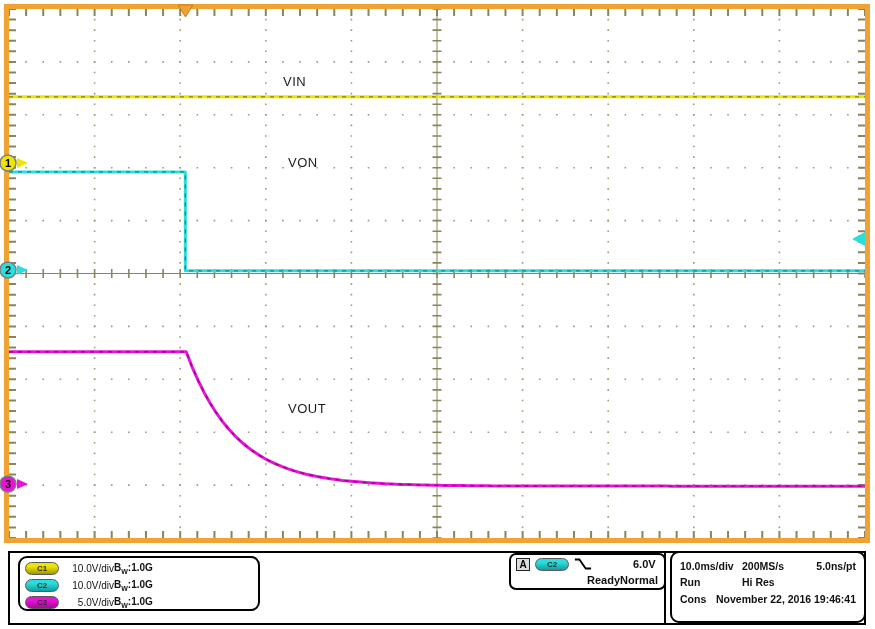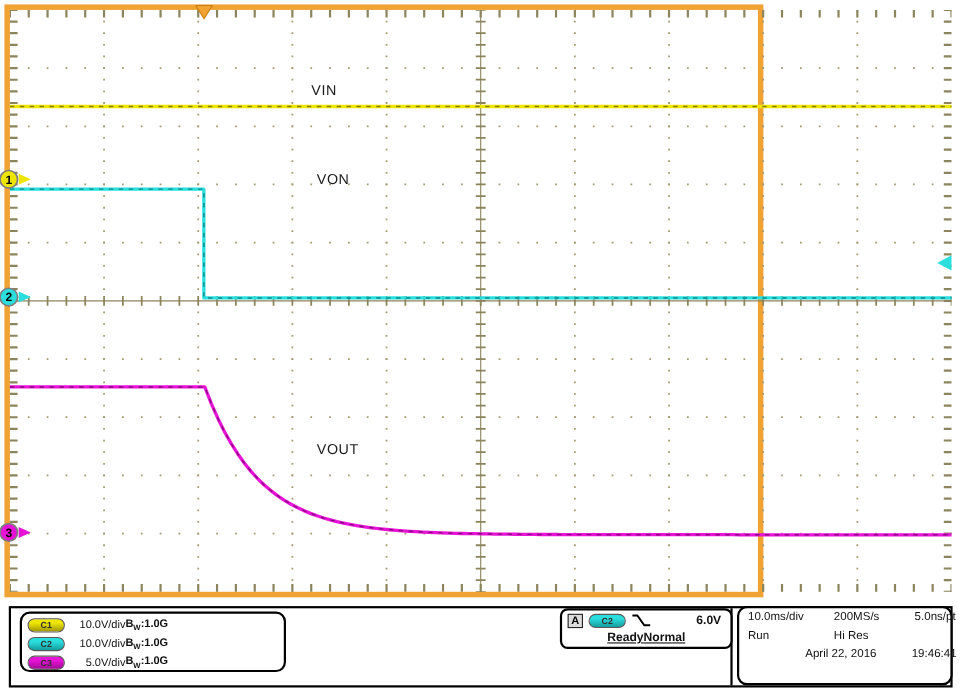--- a/index.html
+++ b/index.html
@@ -1,20 +1,20 @@
 <!DOCTYPE html>
 <html style="--frame: #F0A232; --c1: #EFE600; --c1d: #8A8000; --c2: #2BDEDE; --c2d: #0C8A8A; --c3: #E713D6; --c3d: #8F0886;"><head>
 <meta charset="utf-8">
 <style>
   html,body{margin:0;padding:0;background:#fff;}
   .stage{position:relative;width:875px;height:629px;background:#ffffff;
          font-family:"Liberation Sans",sans-serif;overflow:hidden;}
 
   
-  .scope-frame{position:absolute;left:4px;top:4px;width:690px;height:539px;
+  .scope-frame{position:absolute;left:4px;top:4px;width:866px;height:539px;
                box-sizing:border-box;border:5px solid var(--frame,#F0A232);background:#fff;}
   #scope-svg{position:absolute;left:0;top:0;overflow:visible;}
   .wave-label{font-family:"Liberation Sans",sans-serif;font-size:13px;fill:#1c1c1c;letter-spacing:0.5px;}
   .ref-num{font-family:"Liberation Sans",sans-serif;font-size:11px;font-weight:bold;fill:#000;
            text-anchor:middle;}
   .ring{stroke:#7d7d7d;stroke-width:1.5;}
   .f-c1{fill:var(--c1);} .f-c2{fill:var(--c2);} .f-c3{fill:var(--c3);}
   .trig-pos{fill:var(--frame,#F0A232);stroke:#c87f10;stroke-width:1;}
 
   
@@ -37,26 +37,26 @@
 
   .trig-box{position:absolute;left:499px;top:0px;width:157px;height:37px;box-sizing:border-box;
             border:2px solid #000;border-radius:7px;background:#fff;}
   .trig-row1{display:flex;align-items:center;height:18px;padding-left:5px;gap:5px;}
   .a-badge{width:14px;height:13px;background:#dcdcdc;border:1px solid #222;box-sizing:border-box;
            display:flex;align-items:center;justify-content:center;font-size:10px;font-weight:bold;color:#000;}
   .trig-box .pill{margin-right:0;}
   .slope-icon{width:18px;height:14px;}
   .slope-icon path{fill:none;stroke:#000;stroke-width:2;}
   .trig-level{font-size:11px;font-weight:bold;color:#111;padding-left:36px;}
-  .trig-row2{display:flex;justify-content:center;padding:1px 6px 0 6px;
-             font-size:11px;font-weight:bold;color:#111;text-decoration:underline;}
+  .trig-row2{display:flex;justify-content:flex-end;padding:1px 6px 0 6px;
+             font-size:11px;font-weight:bold;color:#111;}
 
   .hinfo-box{position:absolute;left:660px;top:-2px;width:196px;height:72px;box-sizing:border-box;
              border:2px solid #000;border-radius:9px;background:#fff;padding:2px 8px;}
-  .h-row{display:flex;align-items:flex-start;height:16.5px;font-size:10.5px;font-weight:normal;color:#111;white-space:nowrap;gap:16px;}
+  .h-row{display:flex;align-items:flex-end;height:16.5px;font-size:10.5px;font-weight:bold;color:#111;white-space:nowrap;}
   .h-col1{width:62px;flex:0 0 auto;}
   .h-col1-sm{width:36px;flex:0 0 auto;margin-top:44px;}
   .h-spacer{flex:1 1 auto;}
 </style>
 </head>
 <body>
 
 <div class="stage">
 
   <div class="scope-frame">
@@ -164,19 +164,19 @@
         <span>200MS/s</span>
         <span class="h-spacer"></span>
         <span>5.0ns/pt</span>
       </div>
       <div class="h-row">
         <span class="h-col1">Run</span>
         <span>Hi Res</span>
       </div>
       <div class="h-row">
         <span class="h-col1-sm">Cons</span>
-        <span>April 22, 2016</span>
+        <span>November 22, 2016</span>
         <span class="h-spacer"></span>
         <span>19:46:41</span>
       </div>
     </div>
   </div>
 </div>
 
 </body></html>

